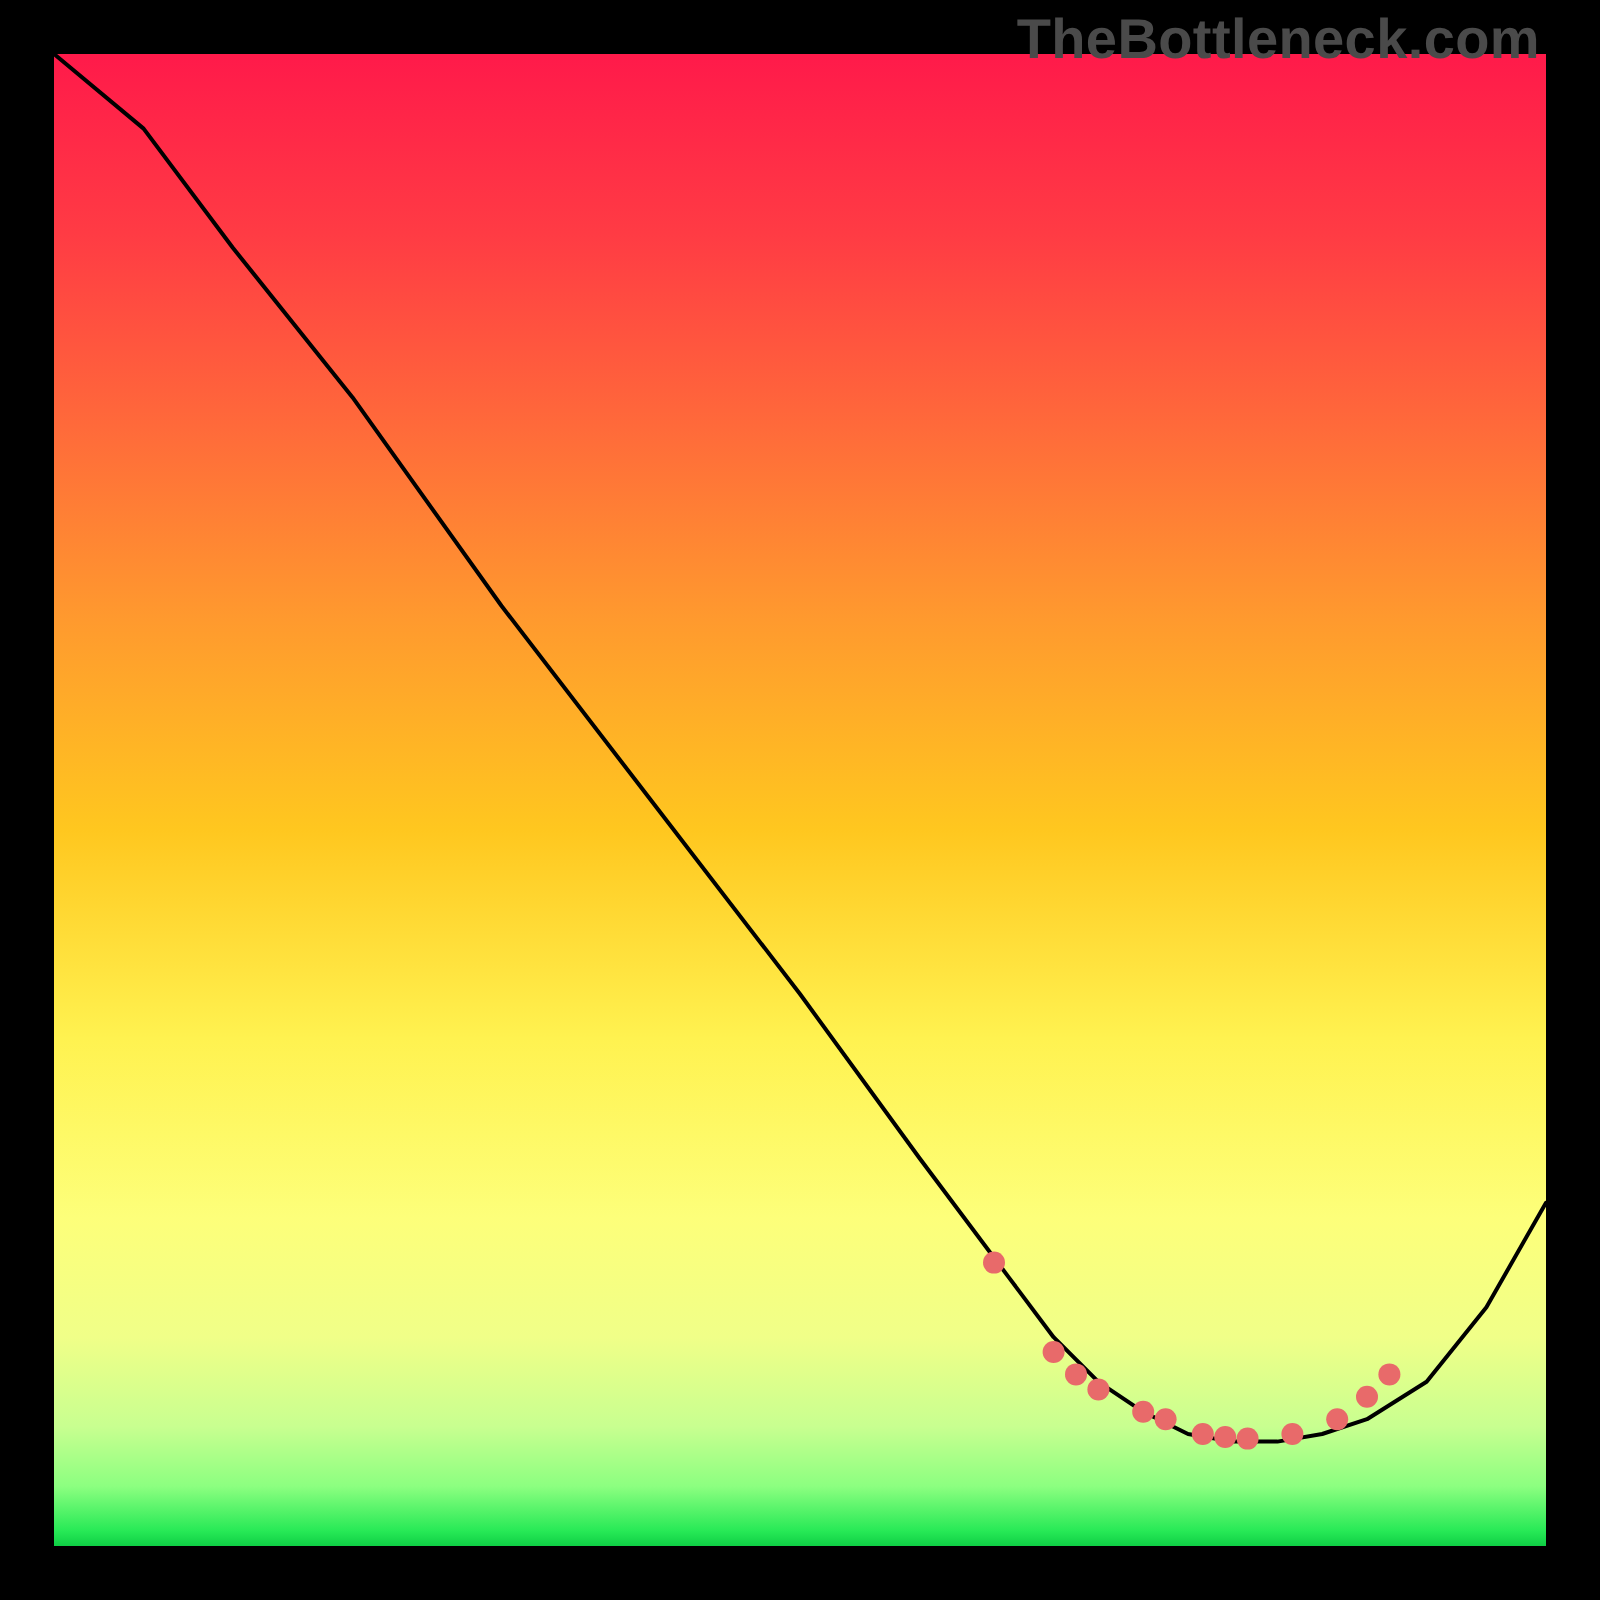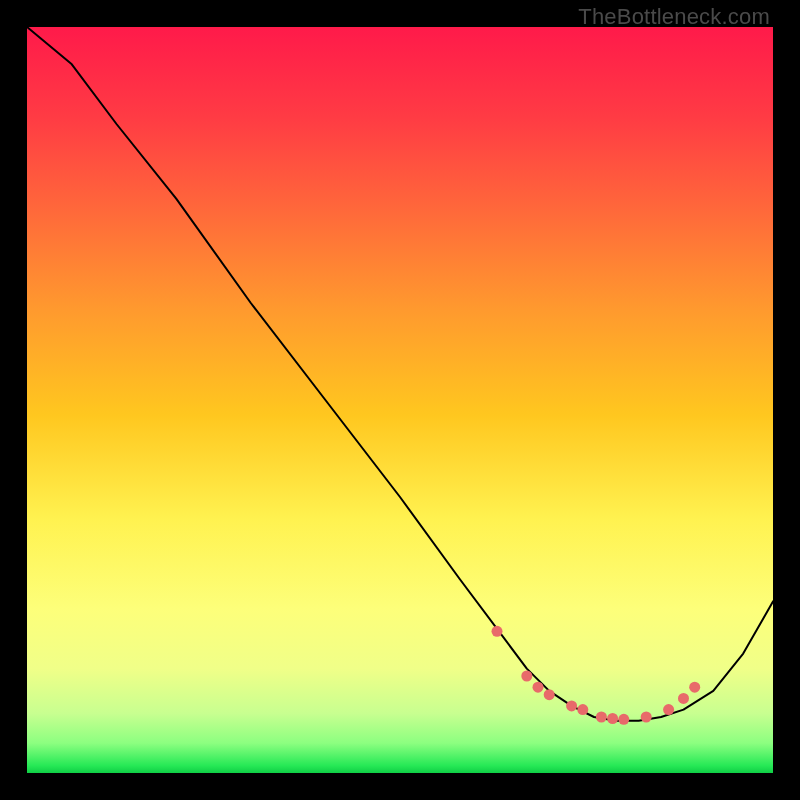--- a/index.html
+++ b/index.html
@@ -38,22 +38,22 @@
       #8cff80 96%,
       #27e956 99%,
       #0fcf45 100%
     );
   }
   .watermark {
     position: absolute;
     top: 4px;
     right: 30px;
     color: #4a4a4a;
-    font-size: 22px;
-    font-weight: 400;
+    font-size: 28px;
+    font-weight: 700;
     letter-spacing: 0.2px;
     z-index: 20;
   }
   svg.plot {
     position: absolute;
     left: 0;
     top: 0;
     width: 746px;
     height: 746px;
     z-index: 10;

